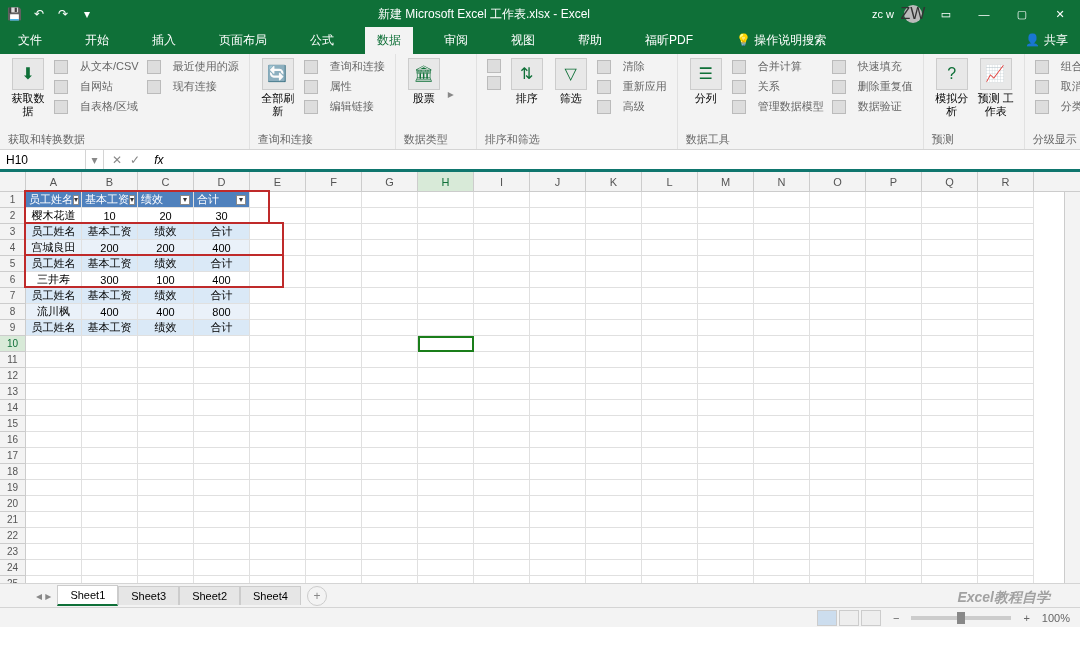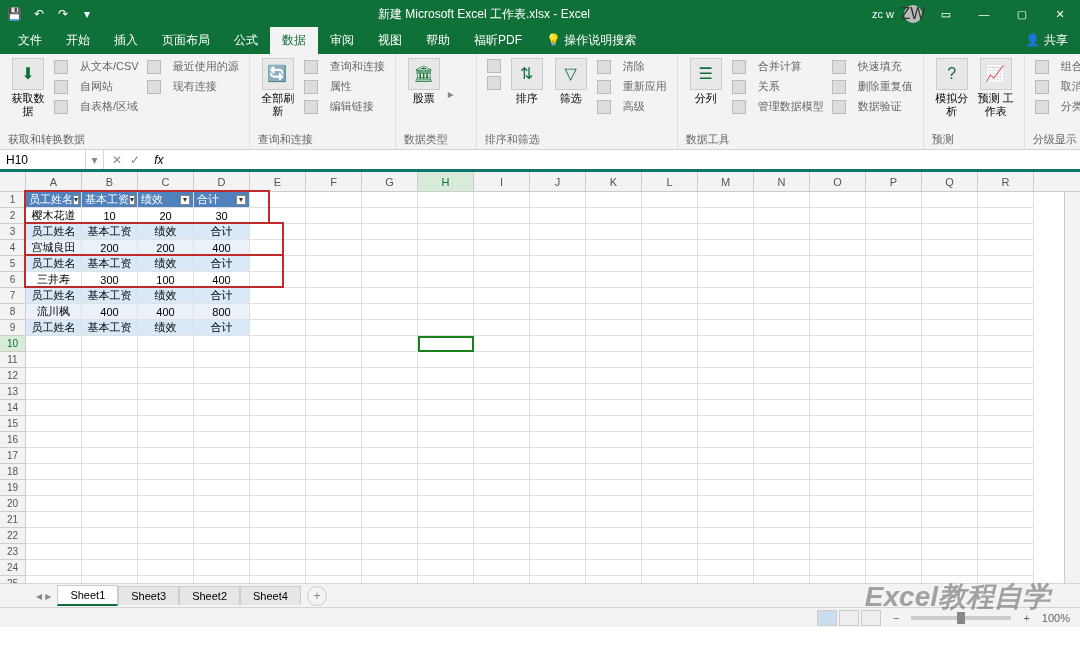--- a/index.html
+++ b/index.html
@@ -4,21 +4,21 @@
 <style>
 * { margin:0; padding:0; box-sizing:border-box; font-family:"Microsoft YaHei","Segoe UI",sans-serif; }
 body { width:1080px; height:647px; background:#fff; overflow:hidden; font-size:12px; position:relative; }
 .titlebar { height:28px; background:#0f7038; color:#fff; display:flex; align-items:center; padding:0 6px; }
 .qat { display:flex; gap:6px; align-items:center; }
 .qat span { width:18px; height:18px; display:flex; align-items:center; justify-content:center; font-size:12px; }
 .titlebar-title { flex:1; text-align:center; font-size:12px; }
 .titlebar-right { display:flex; gap:10px; align-items:center; font-size:11px; }
 .avatar { width:18px; height:18px; border-radius:50%; background:#bbb; font-size:16px; display:flex; align-items:center; justify-content:center; color:#333; }
 .win-btn { width:28px; text-align:center; }
-.tabs { height:26px; background:#0f7038; color:#fff; display:flex; align-items:flex-end; padding-left:6px; }
+.tabs { height:26px; background:#0f7038; color:#fff; display:flex; align-items:flex-end; padding-left:6px;gap:19px; }
 .tab { padding:5px 12px; font-size:12px; cursor:pointer; }
 .tab.active { background:#f3f3f3; color:#0f7038; }
 .tabs-right { margin-left:auto; padding:5px 12px; font-size:12px; }
 .ribbon { height:96px; background:#f3f3f3; border-bottom:1px solid #d4d4d4; display:flex; }
 .group { border-right:1px solid #e1e1e1; padding:2px 8px 0 8px; display:flex; flex-direction:column; }
 .group-body { flex:1; display:flex; gap:4px; padding-top:2px; }
 .group-label { text-align:left; font-size:11px; color:#666; padding:2px 0; }
 .btn-big { width:40px; display:flex; flex-direction:column; align-items:center; gap:2px; font-size:11px; text-align:center; line-height:1.2; cursor:pointer; }
 .btn-big .icon { width:32px; height:32px; background:#e8e8e8; border:1px solid #ccc; display:flex; align-items:center; justify-content:center; font-size:16px; color:#0f7038; }
 .btn-sm { display:flex; align-items:center; gap:12px; font-size:11px; cursor:pointer; padding:1px 2px; color:#666; white-space:nowrap; }
@@ -51,21 +51,21 @@
 .stab.active { background:#fff; border-bottom:2px solid #0f7038; }
 .stab-nav { display:flex; gap:2px; padding:0 6px; color:#888; }
 .add-sheet { width:20px; height:20px; border:1px solid #ccc; border-radius:50%; display:flex; align-items:center; justify-content:center; margin-left:6px; color:#888; }
 .status-bar { height:20px; background:#f3f3f3; border-top:1px solid #d4d4d4; display:flex; align-items:center; justify-content:flex-end; padding:0 10px; gap:12px; font-size:11px; color:#666; }
 .view-btns { display:flex; gap:2px; }
 .vb { width:20px; height:16px; border:1px solid #ccc; background:#eee; }
 .vb.active { background:#cde; }
 .zoom-slider { width:100px; height:4px; background:#ccc; position:relative; }
 .zoom-slider .thumb { position:absolute; width:8px; height:12px; background:#888; top:-4px; left:46px; }
 .scroll-v { position:absolute; right:0; top:20px; width:16px; bottom:0; background:#f3f3f3; border-left:1px solid #ccc; }
-.watermark { position:absolute; right:30px; bottom:31px; font-size:28px; color:rgba(80,80,80,0.5); font-weight:bold; font-style:italic; }
+.watermark { position:absolute; right:30px; bottom:40px; font-size:14px; color:rgba(80,80,80,0.5); font-weight:bold; font-style:italic; }
 .ribbon-coll { width:22px; display:flex; align-items:flex-start; justify-content:center; padding-top:4px; color:#888; }
 </style>
 </head>
 <body>
 
 <div class="titlebar">
   <div class="qat">
     <span>💾</span>
     <span>↶</span>
     <span>↷</span>

